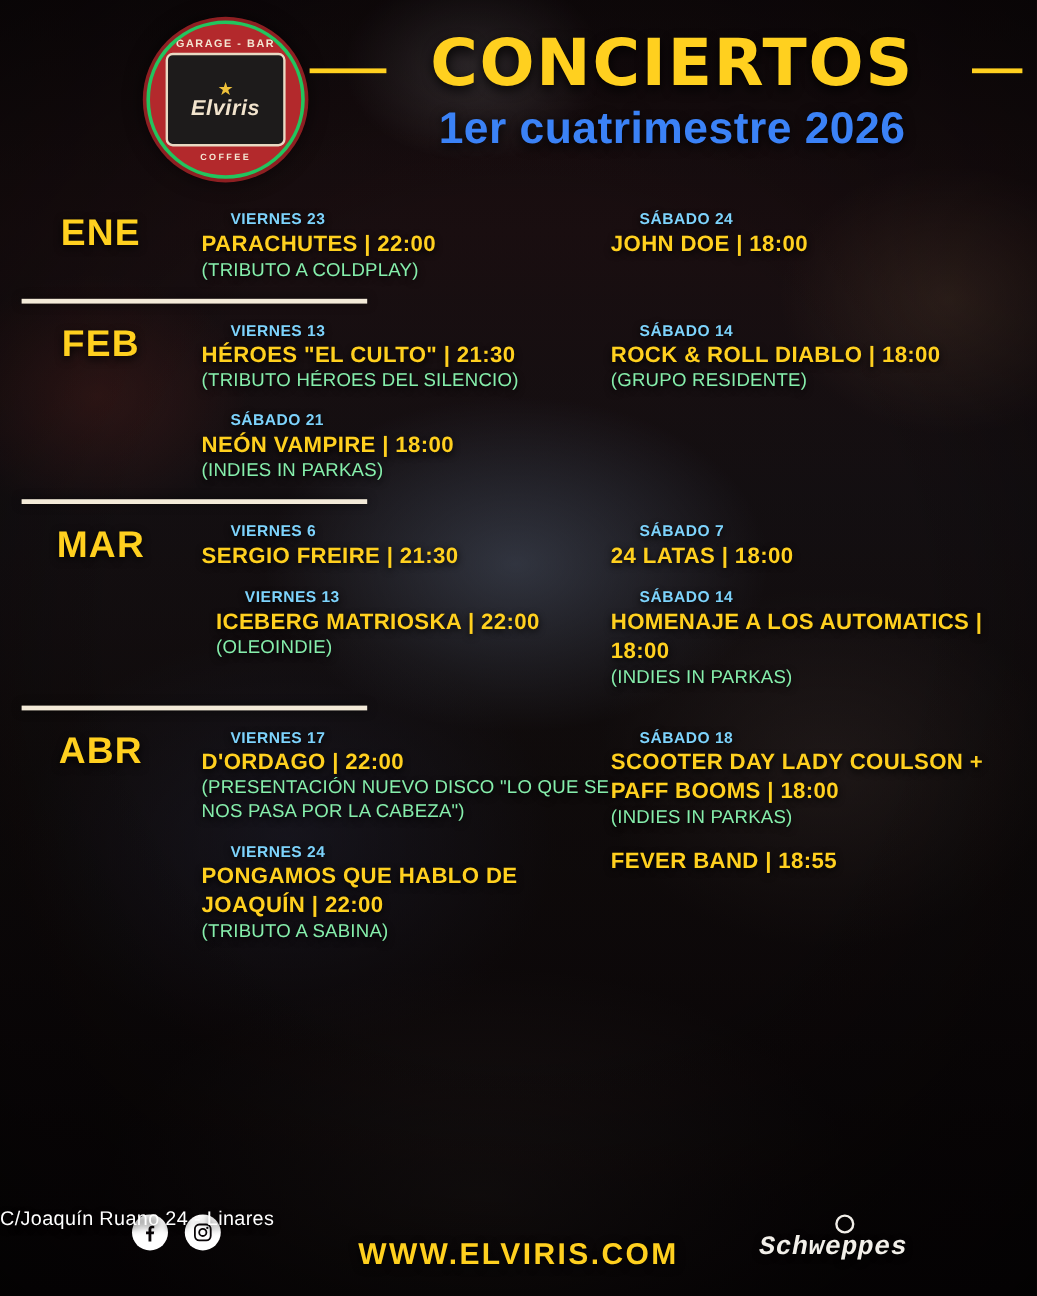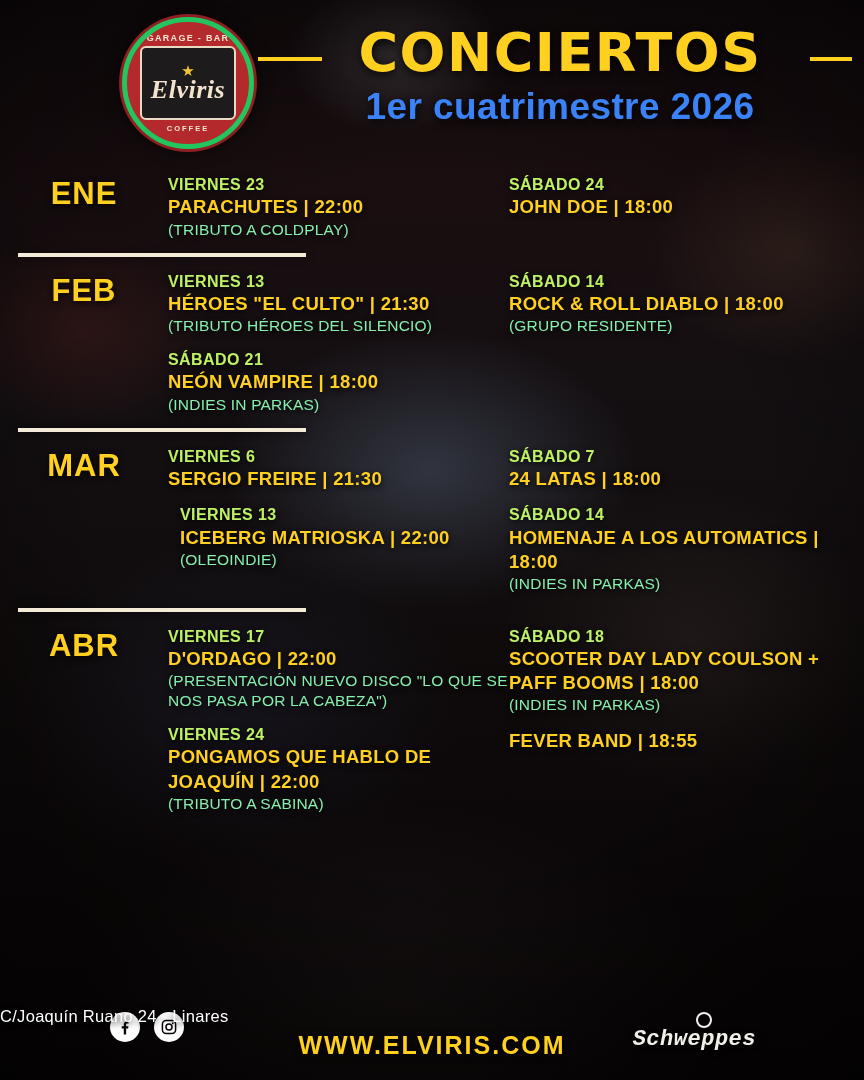--- a/index.html
+++ b/index.html
@@ -43,41 +43,41 @@
   
   .header { position: relative; height: 160px; }
   .logo {
     position: absolute; left: 122px; top: 17px;
     width: 132px; height: 132px;
   }
   .logo-ring {
     position: absolute; inset: 0;
     border-radius: 50%;
     background: #b3292c;
-    border: 5px solid #22c55e;
+    border: 3px solid #22c55e;
     box-shadow: 0 0 0 3px #8e1f22, 0 0 18px rgba(0,0,0,0.8);
     overflow: hidden;
   }
   .logo-band-top, .logo-band-bot {
     position: absolute; left: 0; right: 0; text-align: center;
     color: #f3e6d2; font-size: 9px; letter-spacing: 1.3px; font-weight: bold;
   }
   .logo-band-top { top: 11px; }
   .logo-band-bot { bottom: 11px; font-size: 7.5px; letter-spacing: 2px; }
   .logo-inner {
     position: absolute; left: 13px; top: 24px; right: 13px; bottom: 24px;
     background: #1d1b1b;
     border-radius: 6px;
     border: 2px solid #e8d9c3;
     display: flex; flex-direction: column; align-items: center; justify-content: center;
   }
   .logo-star { color: #f0c23a; font-size: 15px; line-height: 1; margin-bottom: -1px; }
   .logo-name {
-    color: #f2e4cd; font-family: Liberation Serif, serif; font-style: italic;
-    font-size: 26px; font-weight: bold; letter-spacing: 0.5px; line-height: 1;
+    color: #f2e4cd; font-family: Liberation Sans, sans-serif; font-style: italic;
+    font-size: 18px; font-weight: bold; letter-spacing: 0.5px; line-height: 1;
   }
 
   .title-wrap {
     position: absolute; left: 300px; top: 26px; width: 520px;
   }
   .title-main {
     color: #ffd01f;
     font-family: "DejaVu Sans", sans-serif;
     font-weight: bold;
     font-size: 54px;
@@ -121,26 +121,27 @@
     font-size: 31px;
     font-weight: bold;
     letter-spacing: 1px;
     text-align: center;
     padding-top: 16px;
     text-shadow: 0 2px 7px rgba(0,0,0,0.9);
   }
   .col { padding-top: 14px; }
   .entry { margin-bottom: 13px; }
   .entry-date {
-    color: #bef264;
-    font-size: 16px;
+    color: #7dd3fc;
+    font-size: 13px;
     font-weight: bold;
     letter-spacing: 0.4px;
     line-height: 1.32;
     text-shadow: 0 2px 6px rgba(0,0,0,0.95);
+    margin-left: 24px;
   }
   .entry-act {
     color: #ffd01f;
     font-size: 18.5px;
     font-weight: bold;
     letter-spacing: 0.3px;
     line-height: 1.32;
     text-shadow: 0 2px 6px rgba(0,0,0,0.95);
   }
   .entry-note {

